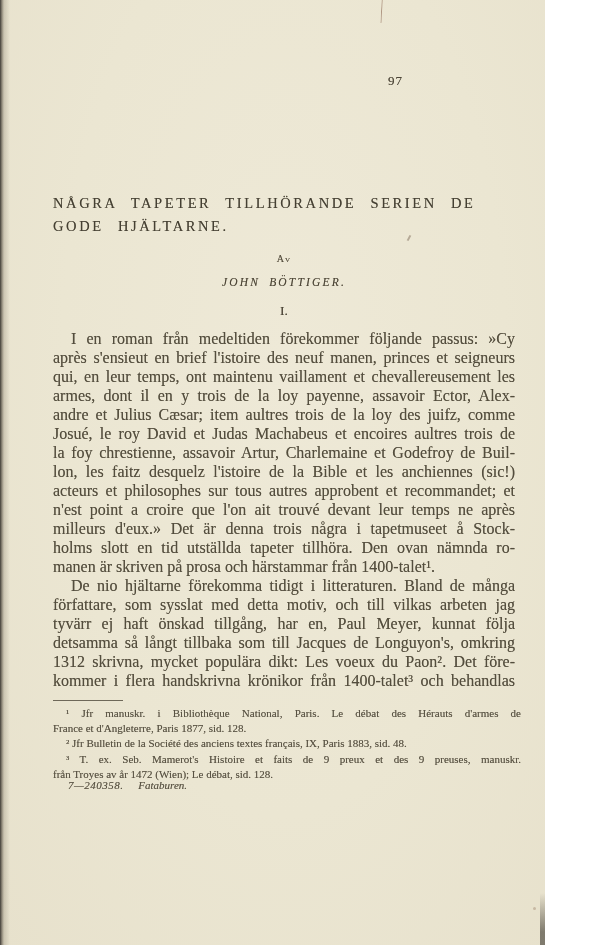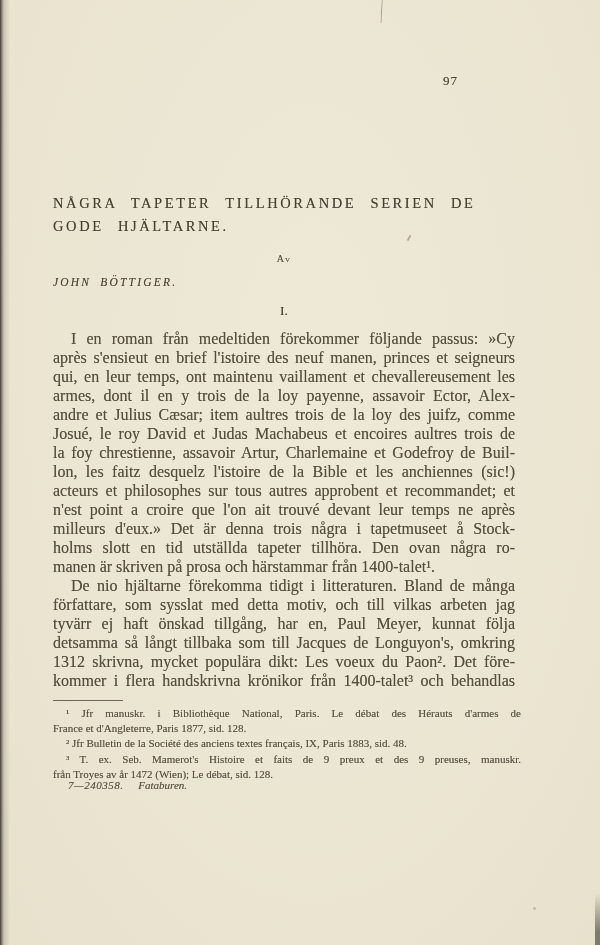--- a/index.html
+++ b/index.html
@@ -1,18 +1,18 @@
 <!DOCTYPE html>
 <html><head>
 <meta charset="utf-8">
 <style>
   html, body { margin: 0; padding: 0; }
   .page {
     position: relative;
-    width: 600px;
+    width: 545px;
     height: 945px;
     overflow: hidden;
     background: radial-gradient(ellipse at 52% 38%, #eee9d7 0%, #ebe6d2 55%, #e7e1cc 100%);
     font-family: "Liberation Serif", "DejaVu Serif", serif;
     color: #534d3d;
   }
   .ink { text-shadow: 0 0 0.5px rgba(83,77,61,0.55); }
 
   .page-number {
     position: absolute; top: 73px; right: 142px;
@@ -27,21 +27,21 @@
     line-height: 22.5px; color: #454033;
   }
 
   .byline-prefix {
     position: absolute; top: 253px; left: 53px; width: 462px;
     text-align: center; font-size: 10px; letter-spacing: 1px;
     font-variant: small-caps; color: #564f3f;
   }
   .author {
     position: absolute; top: 276px; left: 53px; width: 462px;
-    font-style: italic;
+    text-align: center; font-style: italic;
     font-size: 11.5px; letter-spacing: 2.2px; word-spacing: 4px;
     color: #4d4637;
   }
   .section-heading {
     position: absolute; top: 303px; left: 53px; width: 462px;
     text-align: center; font-size: 13.5px; color: #4b4537;
   }
 
   .para {
     position: absolute; left: 53px; width: 462px;
@@ -122,21 +122,21 @@
     <div class="bline just ink">après s'ensieut en brief l'istoire des neuf manen, princes et seigneurs</div>
     <div class="bline just ink">qui, en leur temps, ont maintenu vaillament et chevallereusement les</div>
     <div class="bline just ink">armes, dont il en y trois de la loy payenne, assavoir Ector, Alex-</div>
     <div class="bline just ink">andre et Julius Cæsar; item aultres trois de la loy des juifz, comme</div>
     <div class="bline just ink">Josué, le roy David et Judas Machabeus et encoires aultres trois de</div>
     <div class="bline just ink">la foy chrestienne, assavoir Artur, Charlemaine et Godefroy de Buil-</div>
     <div class="bline just ink">lon, les faitz desquelz l'istoire de la Bible et les anchiennes (sic!)</div>
     <div class="bline just ink">acteurs et philosophes sur tous autres approbent et recommandet; et</div>
     <div class="bline just ink">n'est point a croire que l'on ait trouvé devant leur temps ne après</div>
     <div class="bline just ink">milleurs d'eux.»  Det är denna trois några i tapetmuseet å Stock-</div>
-    <div class="bline just ink">holms slott en tid utställda tapeter tillhöra.  Den ovan några ro-</div>
+    <div class="bline just ink">holms slott en tid utställda tapeter tillhöra.  Den ovan nämnda ro-</div>
     <div class="bline ink">manen är skriven på prosa och härstammar från 1400-talet¹.</div>
   </div>
 
   <div class="para para-2">
     <div class="bline just indent ink">De nio hjältarne förekomma tidigt i litteraturen. Bland de många</div>
     <div class="bline just ink">författare, som sysslat med detta motiv, och till vilkas arbeten jag</div>
     <div class="bline just ink">tyvärr ej haft önskad tillgång, har en, Paul Meyer, kunnat följa</div>
     <div class="bline just ink">detsamma så långt tillbaka som till Jacques de Longuyon's, omkring</div>
     <div class="bline just ink">1312 skrivna, mycket populära dikt: Les voeux du Paon².  Det före-</div>
     <div class="bline just ink">kommer i flera handskrivna krönikor från 1400-talet³ och behandlas</div>

